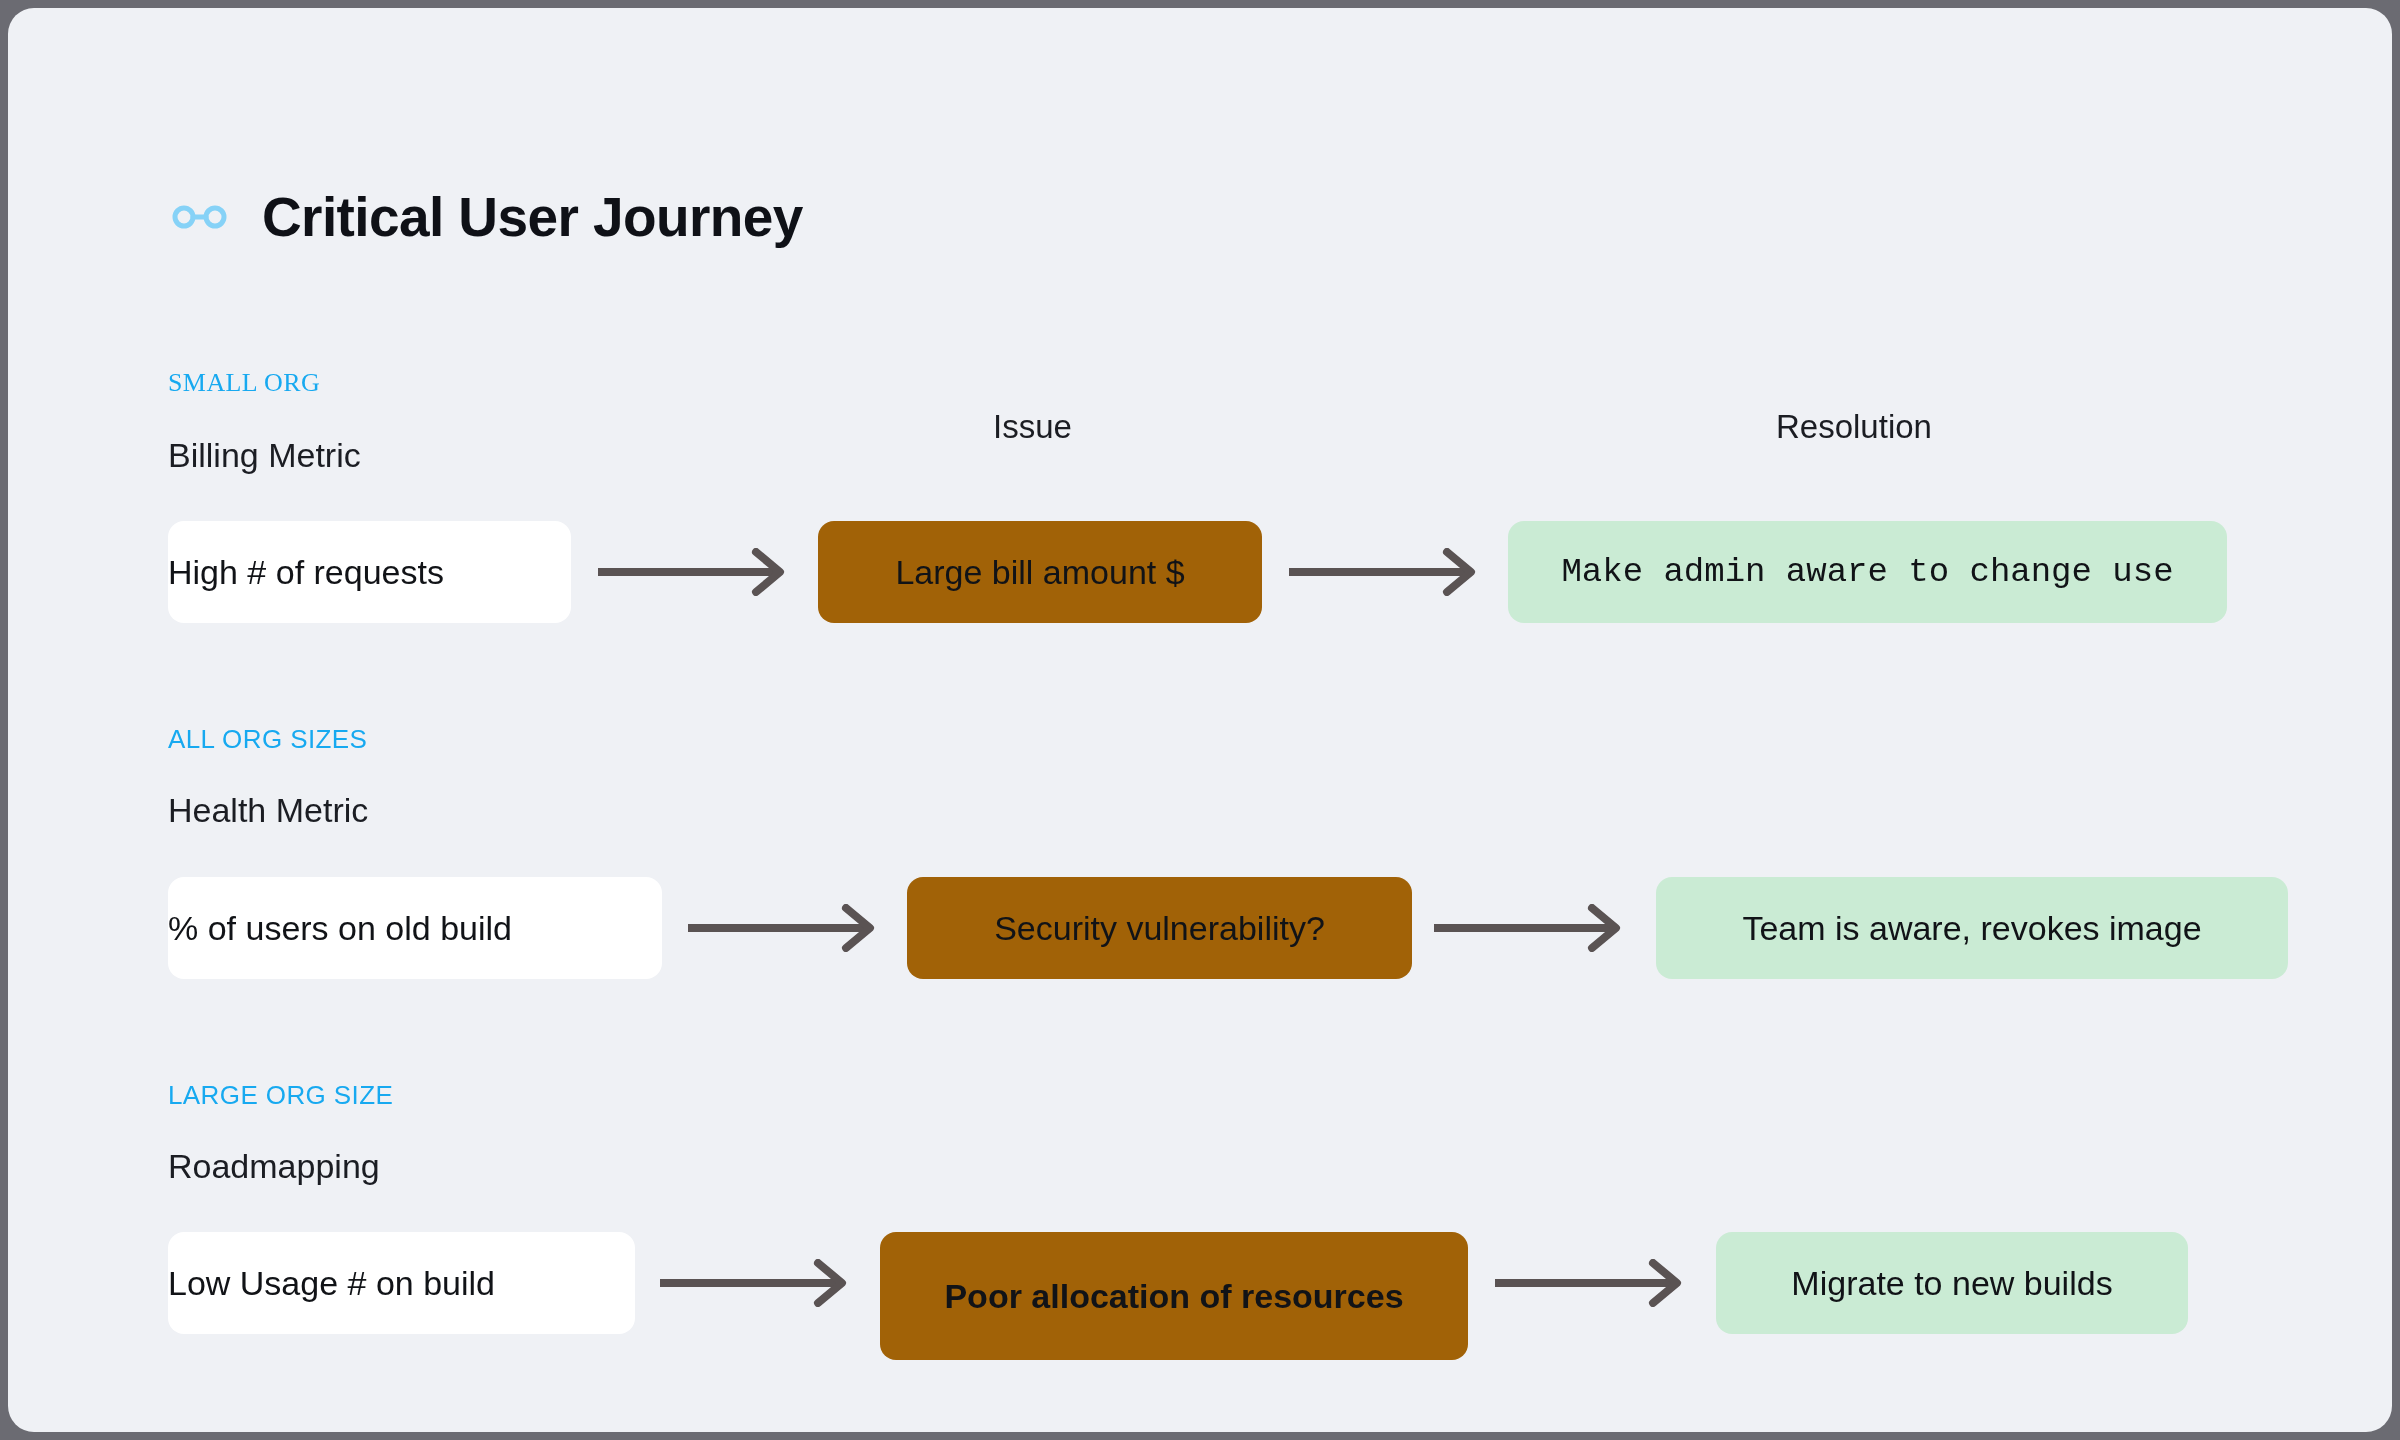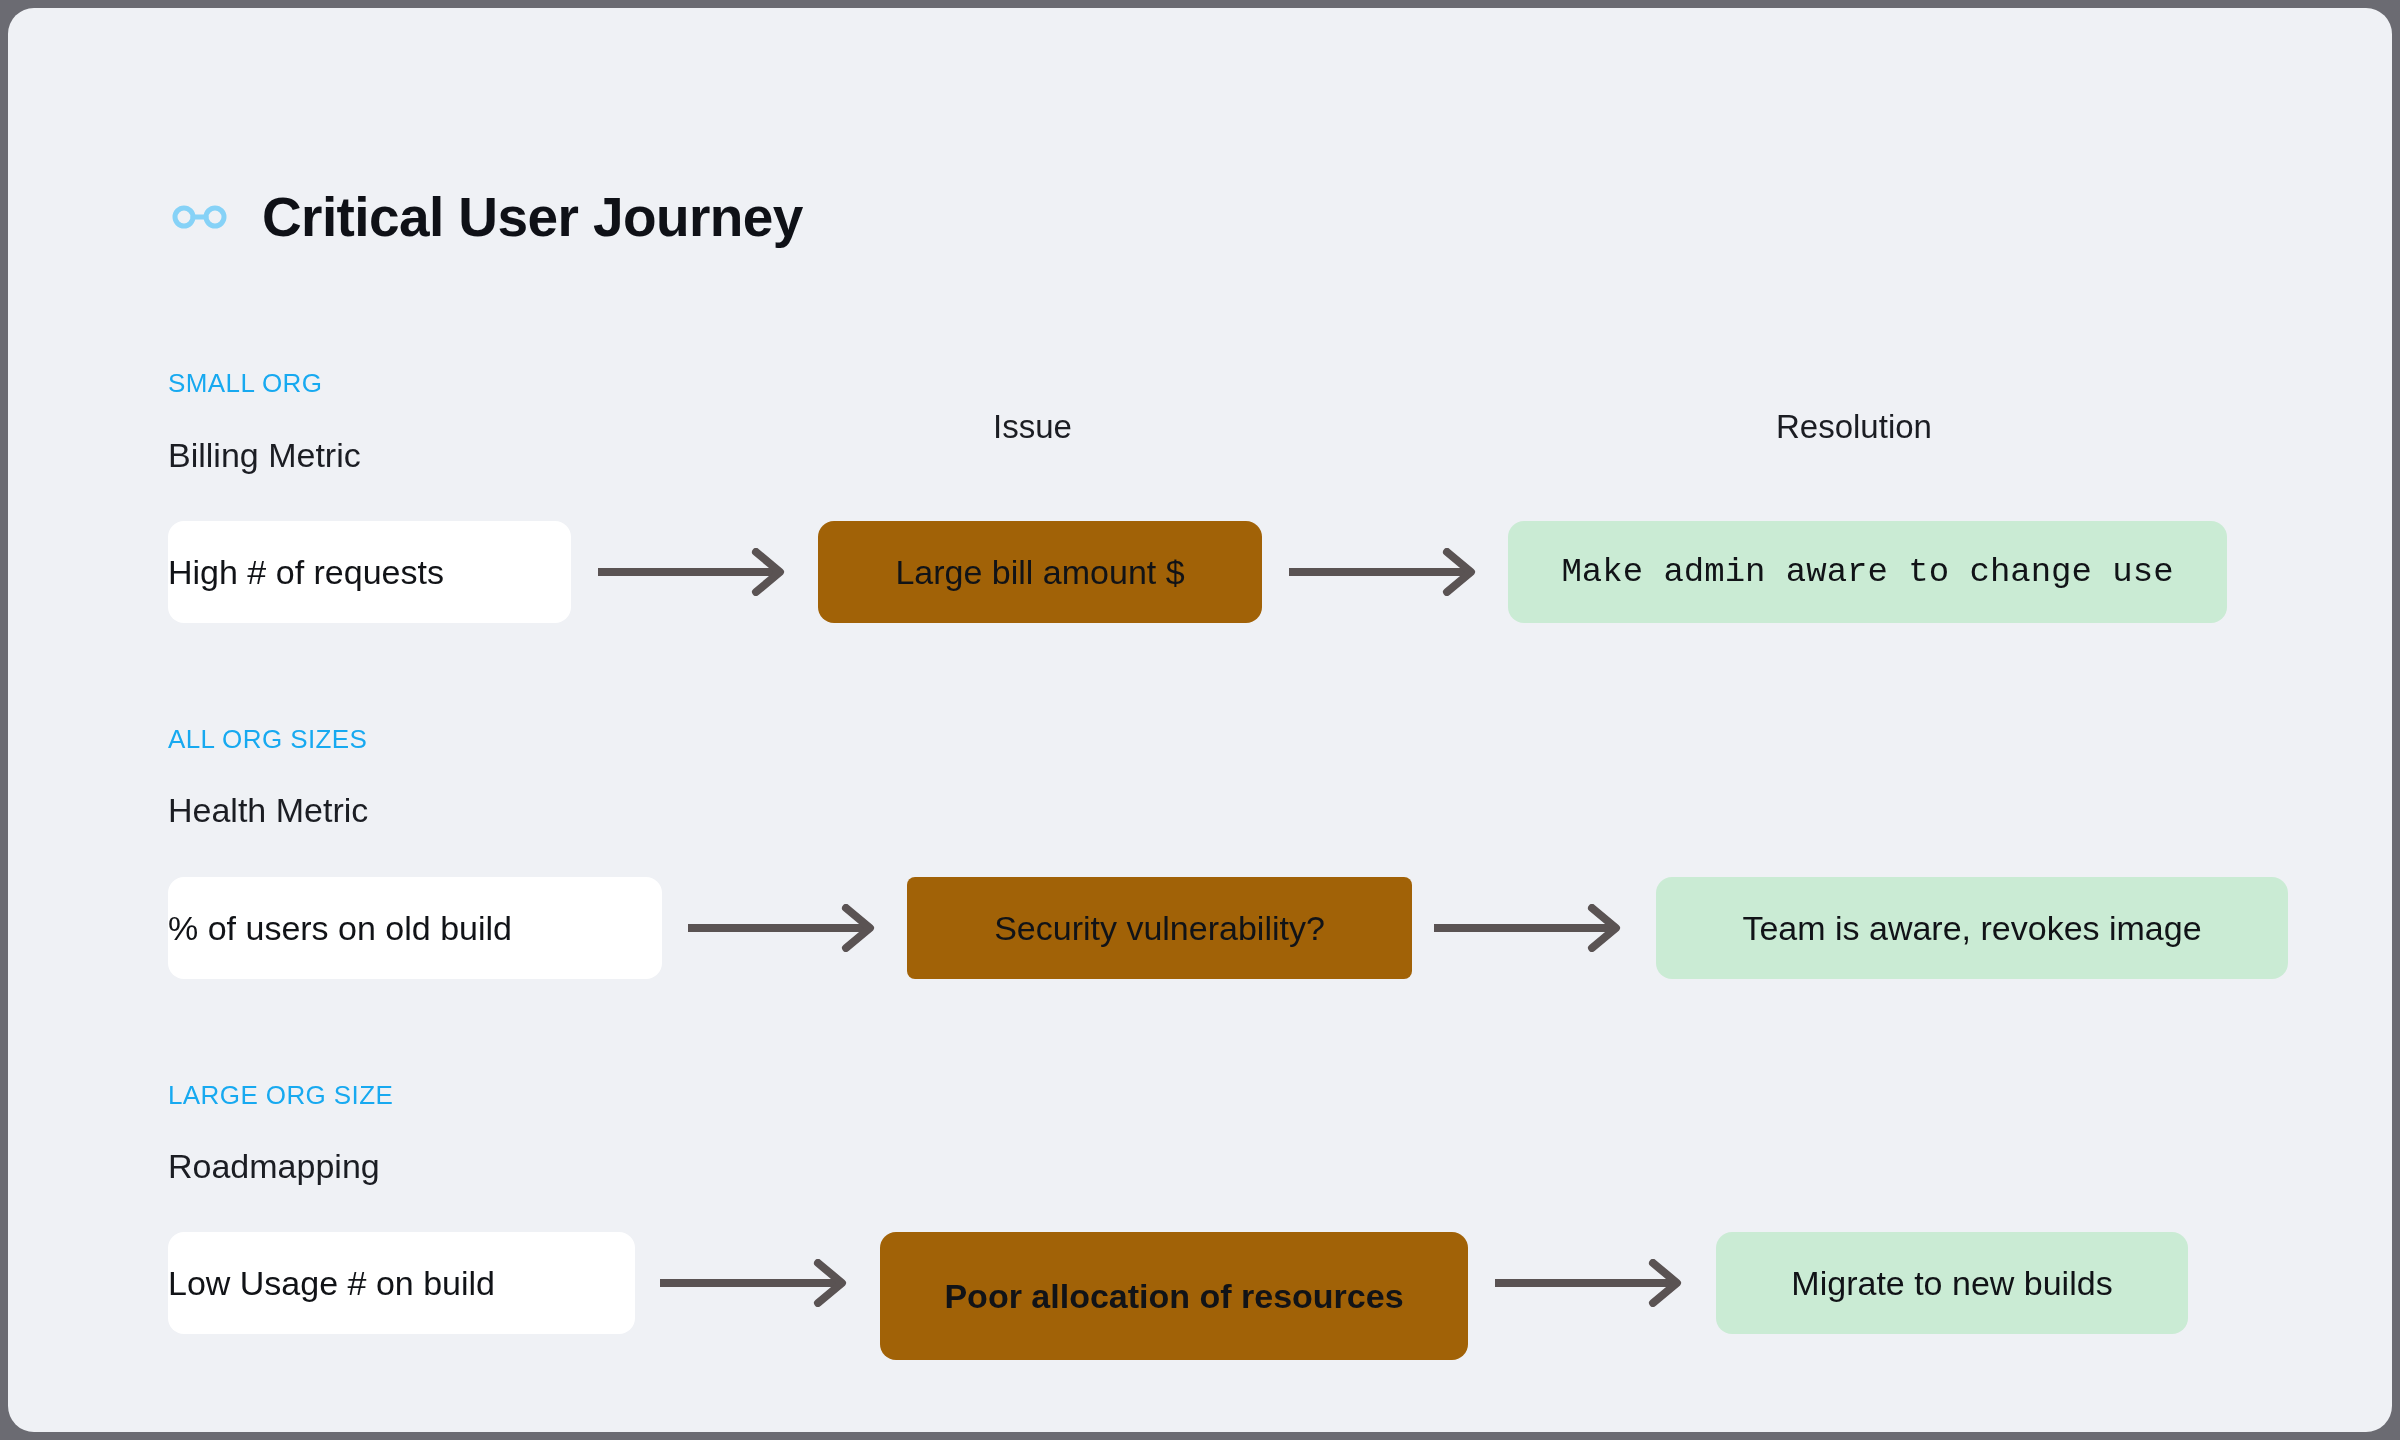--- a/index.html
+++ b/index.html
@@ -118,21 +118,21 @@
         <circle cx="47" cy="31" r="9" fill="none" stroke="#86d2f7" stroke-width="5"></circle>
         <line x1="25" y1="31" x2="38" y2="31" stroke="#86d2f7" stroke-width="5" stroke-linecap="round"></line>
       </svg>
     </span>
     <div class="page-title">Critical User Journey</div>
   </div>
 
   <div class="col-head" style="left:985px; top:400px;">Issue</div>
   <div class="col-head" style="left:1768px; top:400px;">Resolution</div>
 
-  <div class="kicker" style="left:160px; top:360px;">SMALL ORG</div>
+  <div class="kicker" style="left:160px; top:360px;font-family:Liberation Serif, serif;">SMALL ORG</div>
   <div class="metric-label" style="left:160px; top:408px;">Billing Metric</div>
 
   <div class="pill metric" style="left:160px; top:513px; width:403px; height:102px;">High # of requests</div>
 
   <svg class="arrow" style="left:588px; top:540px; width:200px; height:48px;" viewBox="0 0 200 48">
     <line x1="2" y1="24" x2="178" y2="24" stroke="#5a5353" stroke-width="8"></line>
     <polyline points="160,4 184,24 160,44" fill="none" stroke="#5a5353" stroke-width="8" stroke-linecap="round" stroke-linejoin="round"></polyline>
   </svg>
 
   <div class="pill issue" style="left:810px; top:513px; width:444px; height:102px;">Large bill amount $</div>
@@ -147,21 +147,21 @@
   <div class="kicker" style="left:160px; top:716px;">ALL ORG SIZES</div>
   <div class="metric-label" style="left:160px; top:763px;">Health Metric</div>
 
   <div class="pill metric" style="left:160px; top:869px; width:494px; height:102px;">% of users on old build</div>
 
   <svg class="arrow" style="left:678px; top:896px; width:200px; height:48px;" viewBox="0 0 200 48">
     <line x1="2" y1="24" x2="178" y2="24" stroke="#5a5353" stroke-width="8"></line>
     <polyline points="160,4 184,24 160,44" fill="none" stroke="#5a5353" stroke-width="8" stroke-linecap="round" stroke-linejoin="round"></polyline>
   </svg>
 
-  <div class="pill issue" style="left:899px; top:869px; width:505px; height:102px;border-radius:8px;">Security vulnerability?</div>
+  <div class="pill issue" style="left:899px; top:869px; width:505px; height:102px;">Security vulnerability?</div>
 
   <svg class="arrow" style="left:1424px; top:896px; width:200px; height:48px;" viewBox="0 0 200 48">
     <line x1="2" y1="24" x2="178" y2="24" stroke="#5a5353" stroke-width="8"></line>
     <polyline points="160,4 184,24 160,44" fill="none" stroke="#5a5353" stroke-width="8" stroke-linecap="round" stroke-linejoin="round"></polyline>
   </svg>
 
   <div class="pill resolution" style="left:1648px; top:869px; width:632px; height:102px;">Team is aware, revokes image</div>
 
   <div class="kicker" style="left:160px; top:1072px;">LARGE ORG SIZE</div>
   <div class="metric-label" style="left:160px; top:1119px;">Roadmapping</div>

